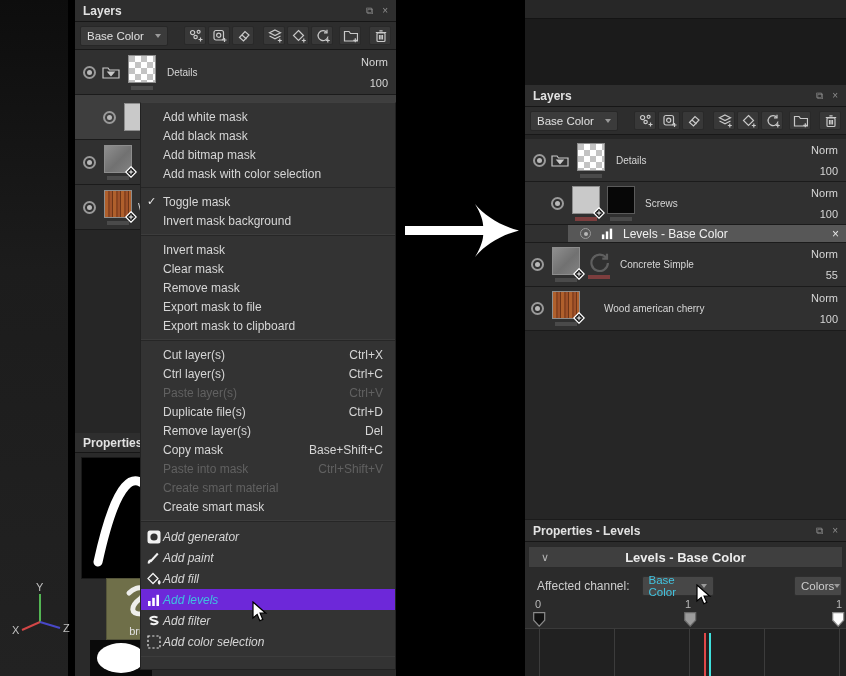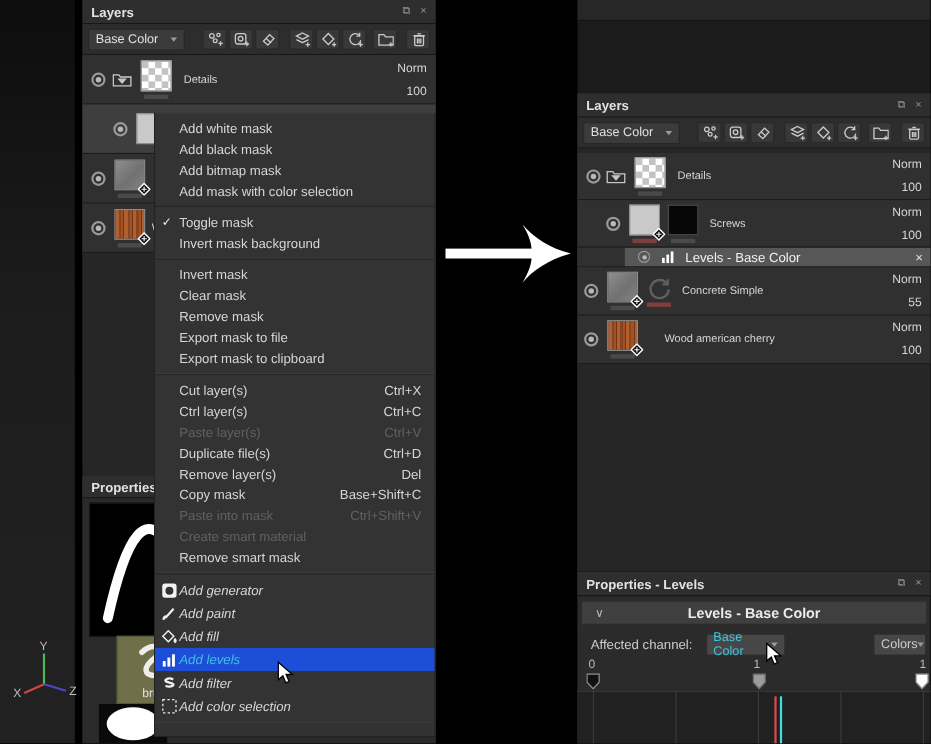--- a/index.html
+++ b/index.html
@@ -79,21 +79,21 @@
   .msec { padding:4px 0; }
   .msep { border-top:1px solid #262626; border-bottom:1px solid #3c3c3c; }
   .mi { height:19px; display:flex; align-items:center; position:relative;
     padding-left:22px; font-size:12px; color:#d6d6d6; }
   .mi .sc { margin-left:auto; padding-right:12px; }
   .mi.dis { color:#616161; }
   .mi .chk { position:absolute; left:6px; font-size:11px; color:#ececec; }
   .mi.ico { height:21px;font-style:italic; }
   .mi .mic { position:absolute; left:5px; width:15px; height:15px;
     display:flex; align-items:center; justify-content:center; }
-  .mi.hl { background:#1d4ed8; color:#3fc1e0; }
+  .mi.hl { background:#6d28d9; color:#3fc1e0; }
 
   
   #mid-arrow { position:absolute; left:403px; top:202px; }
 
   
   #right-dock { position:absolute; left:525px; top:0; width:321px; height:676px; background:#1b1b1b; }
   #rd-topstrip { position:absolute; left:0; top:0; width:321px; height:19px;
     background:#272727; border-bottom:1px solid #141414; }
   #right-layers { position:absolute; left:0; top:85px; width:321px; height:434px; background:#262626; }
   #rp-list { top:50px; height:384px; }
@@ -432,21 +432,21 @@
           <span class="sc">Base+Shift+C</span>
         </div>
       <div class="mi dis">
           <span>Paste into mask</span>
           <span class="sc">Ctrl+Shift+V</span>
         </div>
       <div class="mi dis">
           <span>Create smart material</span>
         </div>
       <div class="mi">
-          <span>Remove smart mask</span>
+          <span>Create smart mask</span>
         </div>
     </div>
     <div class="msec msep">
       <div class="mi ico">
           <span class="mic">
             <svg width="16" height="16">
               <use href="#i-generator"></use>
             </svg>
           </span>
           <span>Add generator</span>

